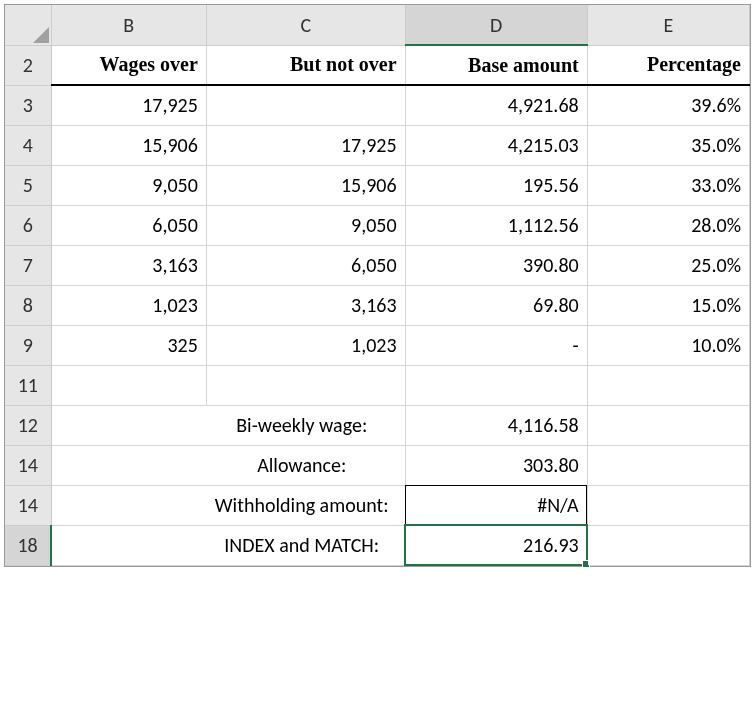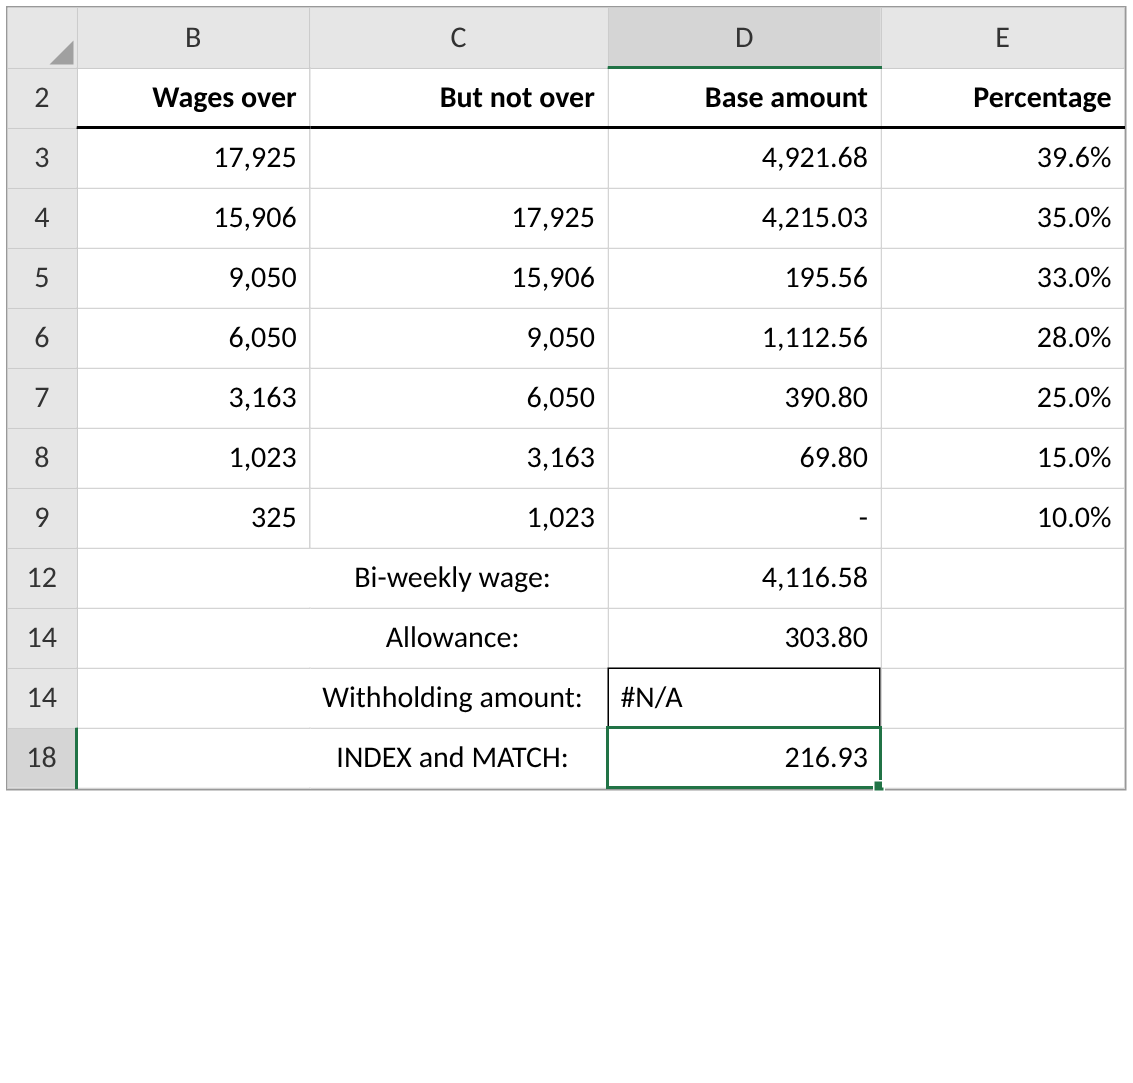--- a/index.html
+++ b/index.html
@@ -61,25 +61,26 @@
   }
   .cell {
     border-right: 1px solid #d4d4d4;
     border-bottom: 1px solid #d4d4d4;
     padding: 0 8px;
     text-align: right;
     white-space: nowrap;
     overflow: visible;
     background: #fff;
   }
-  .cell.center { text-align: left; }
+  .cell.center { text-align: right; }
   .cell.bold { font-weight: bold; }
   .hdr-row .cell {
     font-weight: bold;
     border-bottom: 2px solid #000;
+    font-family: Liberation Serif, serif;
   }
   .col-B { width: 158px; }
   .col-C { width: 186px; }
   .col-D { width: 186px; }
   .col-E { width: 166px; }
   .colhdr.active {
     background: #d5d5d5;
     border-bottom: 2px solid #217346;
   }
   .rowhdr.activerow {
@@ -180,20 +181,27 @@
     <td class="cell">15.0%</td>
   </tr>
   <tr>
     <th class="rowhdr">9</th>
     <td class="cell">325</td>
     <td class="cell">1,023</td>
     <td class="cell">-</td>
     <td class="cell">10.0%</td>
   </tr>
 
+  <tr>
+    <th class="rowhdr">11</th>
+    <td class="cell"></td>
+    <td class="cell"></td>
+    <td class="cell"></td>
+    <td class="cell"></td>
+  </tr>
 
   <tr>
     <th class="rowhdr">12</th>
     <td class="cell noborder-r"></td>
     <td class="cell">
             <span class="label-span">Bi-weekly wage:</span>
           </td>
     <td class="cell">4,116.58</td>
     <td class="cell"></td>
   </tr>

